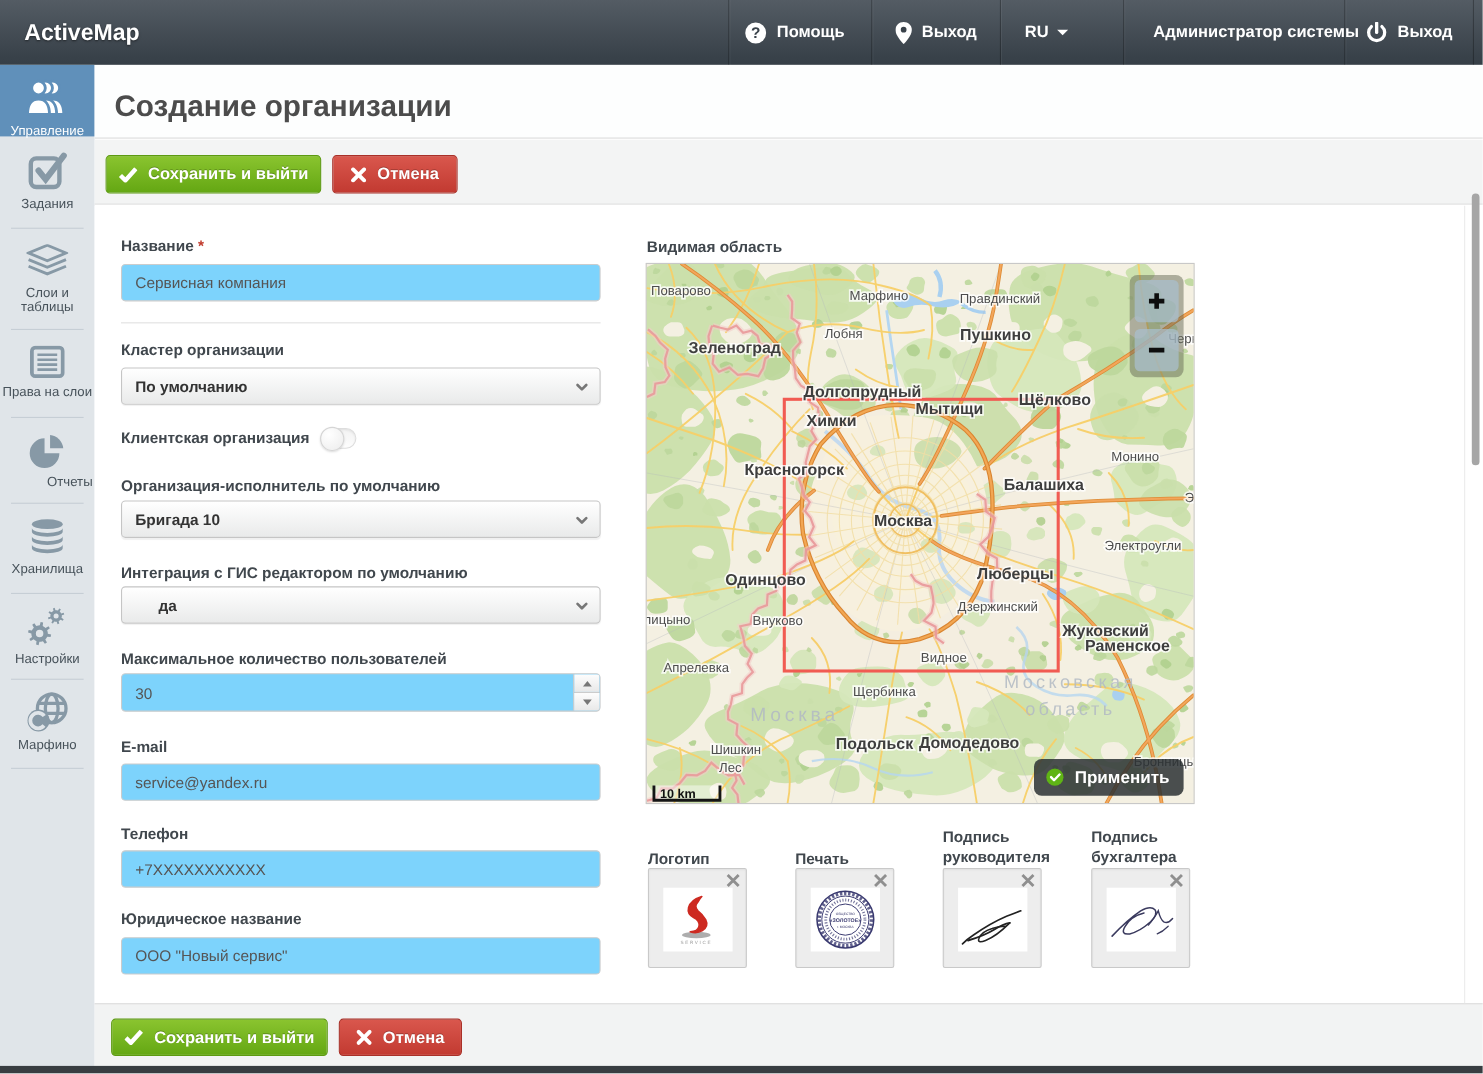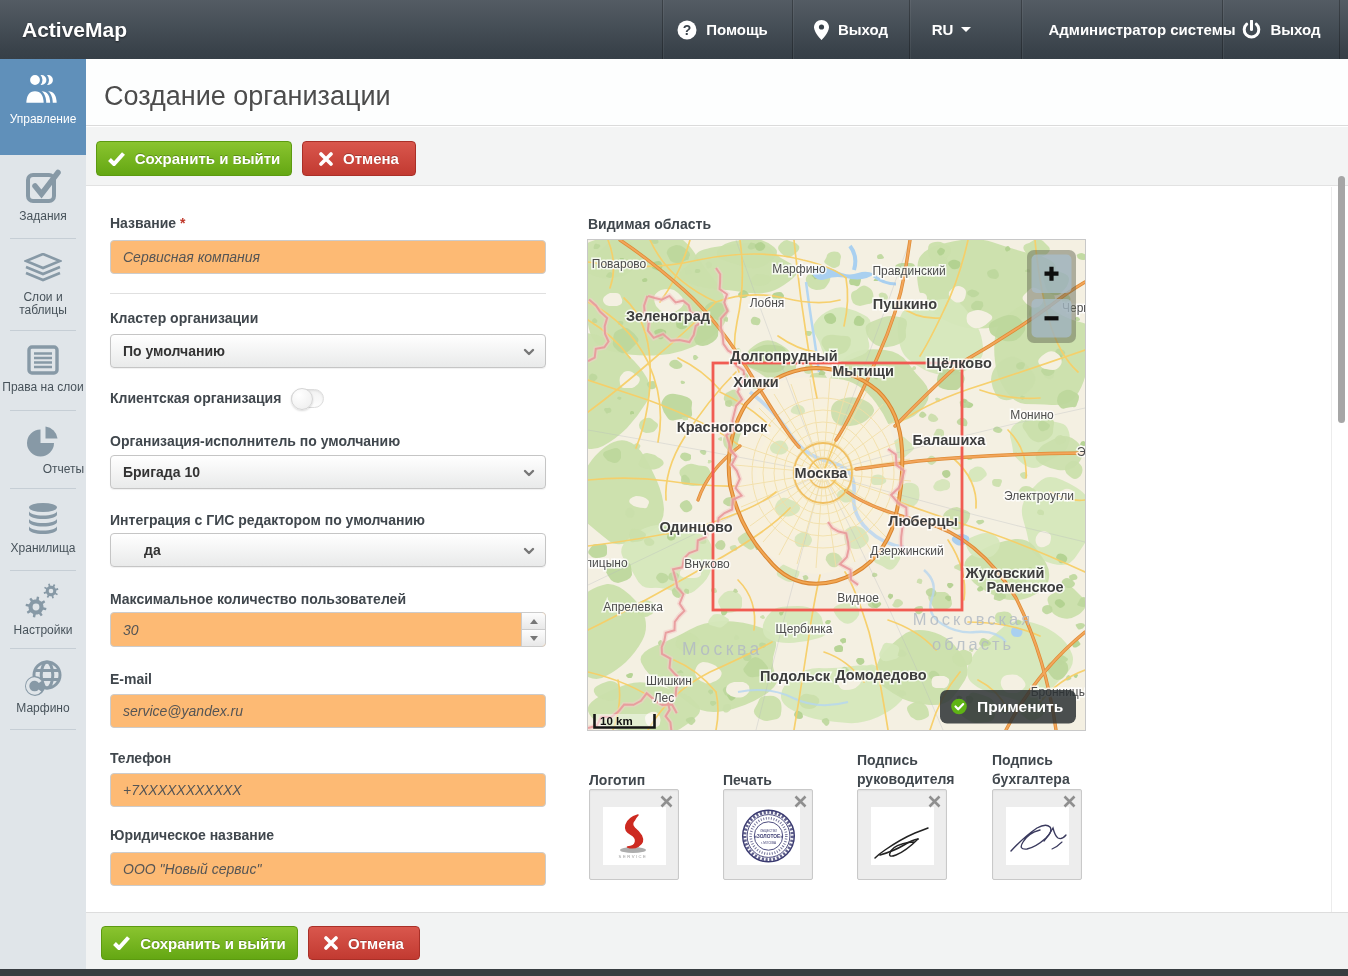--- a/index.html
+++ b/index.html
@@ -15,33 +15,33 @@
   display:flex; align-items:center; justify-content:center; }
 .hico { margin-right:9px; display:inline-block; vertical-align:middle; }
 
 #sidebar { position:absolute; left:0; top:59px; width:86px; height:910px; background:#e0e5e9; }
 .sitem { position:relative; width:86px; text-align:center; color:#47525a; font-size:12px; }
 .sitem .sep { position:absolute; left:10px; right:10px; bottom:0; height:1px; background:#c6ced5; }
 .sitem.active { background:#6090ba; color:#fff; }
 .slabel { line-height:13px; }
 
 #titlebar { position:absolute; left:86px; top:59px; width:1262px; height:67px; background:#fdfefe; border-bottom:1px solid #dbdbdb; }
-#titlebar h1 { position:absolute; left:18px; top:22px; font-size:27px; font-weight:normal; color:#4c4c4c; }
+#titlebar h1 { position:absolute; left:18px; top:22px; font-size:27px; font-weight:bold; color:#4c4c4c; }
 #toolbar { position:absolute; left:86px; top:127px; width:1262px; height:59px; background:#f3f4f4; border-bottom:1px solid #e2e2e2; }
 .btn { position:absolute; height:35px; border-radius:4px; color:#fff; font-size:15px; font-weight:bold;
   display:flex; align-items:center; justify-content:center; text-shadow:0 -1px 0 rgba(0,0,0,.25); }
 .btn-green { background:linear-gradient(#8ac42f, #64a713); border:1px solid #5c9a10; }
 .btn-red { background:linear-gradient(#d9574d, #c23a31); border:1px solid #a93028; }
 .btn .ic { margin-right:10px; }
 
 #form { position:absolute; left:86px; top:187px; width:1246px; height:725px; background:#fff; }
 .flabel { position:absolute; font-size:14px; font-weight:bold; color:#40474d; }
 .red { color:#c0392b; }
 .tinput { position:absolute; left:24px; width:436px; height:34px; border:1px solid #ccc; border-radius:4px;
-  font-size:14px; color:#555; padding-left:12px; display:flex; align-items:center; background:#fdba74;font-style:italic; }
+  font-size:14px; color:#555; padding-left:12px; display:flex; align-items:center; background:#7dd3fc; }
 .tselect { position:absolute; left:24px; width:436px; height:34px; border:1px solid #c5c5c5; border-radius:4px;
   background:linear-gradient(#ffffff, #e9eaea); font-size:14px; font-weight:bold; color:#333;
   padding-left:12px; display:flex; align-items:center; box-shadow:0 1px 1px rgba(0,0,0,.06); }
 .chev { position:absolute; right:10px; top:50%; margin-top:-5px; width:12px; height:12px; }
 .hrline { position:absolute; left:24px; width:436px; height:1px; background:#e0e0e0; }
 
 #toggle { position:absolute; left:205px; top:202px; width:33px; height:19px;  border-radius:10px;
   background:linear-gradient(#f2f2f2,#fdfdfd); border:1px solid #ddd; box-shadow:inset 0 1px 2px rgba(0,0,0,.08); }
 #toggle .knob { position:absolute; left:-1px; top:-2px; width:22px; height:22px; border-radius:50%;
   background:radial-gradient(circle at 35% 30%, #ffffff, #ececec); border:1px solid #d5d5d5; box-shadow:0 1px 2px rgba(0,0,0,.15); }
@@ -95,21 +95,21 @@
     <div class="hmenu" style="left:1222px; width:118px; box-shadow:inset 1px 0 0 rgba(255,255,255,.06), inset -1px 0 0 rgba(0,0,0,.28);">
       <svg class="hico" width="19" height="20" viewBox="0 0 19 20">
           <path d="M9.5 1v8.5" stroke="#fff" stroke-width="3" stroke-linecap="round" fill="none"></path>
           <path d="M4.7 4.2a7.3 7.3 0 1 0 9.6 0" stroke="#fff" stroke-width="3" stroke-linecap="round" fill="none"></path>
         </svg>
       <span>Выход</span>
     </div>
   </div>
 
   <div id="sidebar">
-    <div class="sitem active" style="height:96px;">
+    <div class="sitem active" style="height:65px;">
       <svg width="38" height="34" viewBox="0 0 38 34" style="margin-top:13px;">
         <g>
           <g transform="translate(13,0)">
               <circle cx="11" cy="8" r="6.2" fill="#fff" stroke="#6090ba" stroke-width="2.6"></circle>
               <path d="M1 32c0-9 4-14 10-14s10 5 10 14z" fill="#fff" stroke="#6090ba" stroke-width="2.6"></path>
             </g>
           <g transform="translate(6.5,0)">
               <circle cx="11" cy="8" r="6.2" fill="#fff" stroke="#6090ba" stroke-width="2.6"></circle>
               <path d="M1 32c0-9 4-14 10-14s10 5 10 14z" fill="#fff" stroke="#6090ba" stroke-width="2.6"></path>
             </g>

